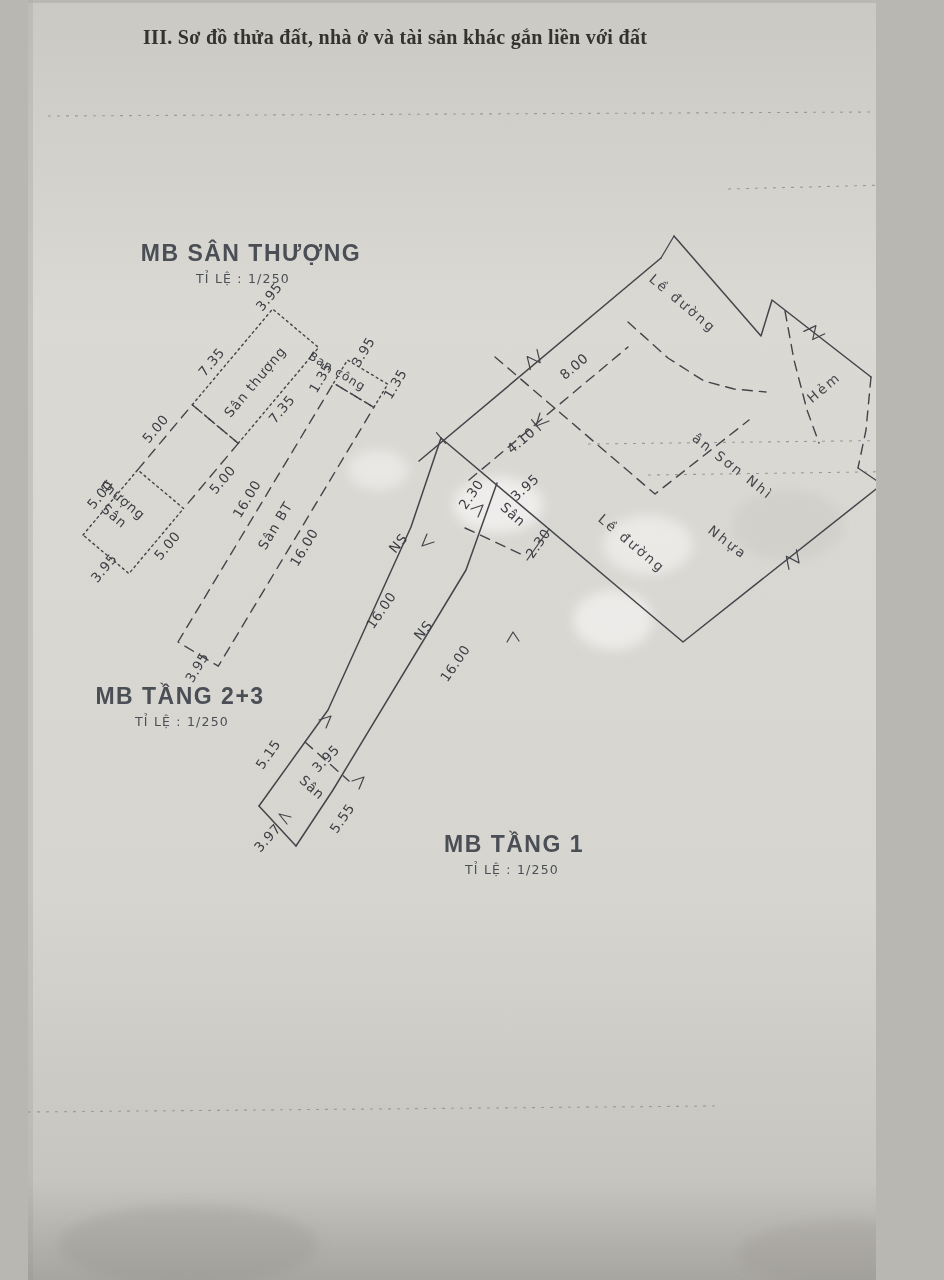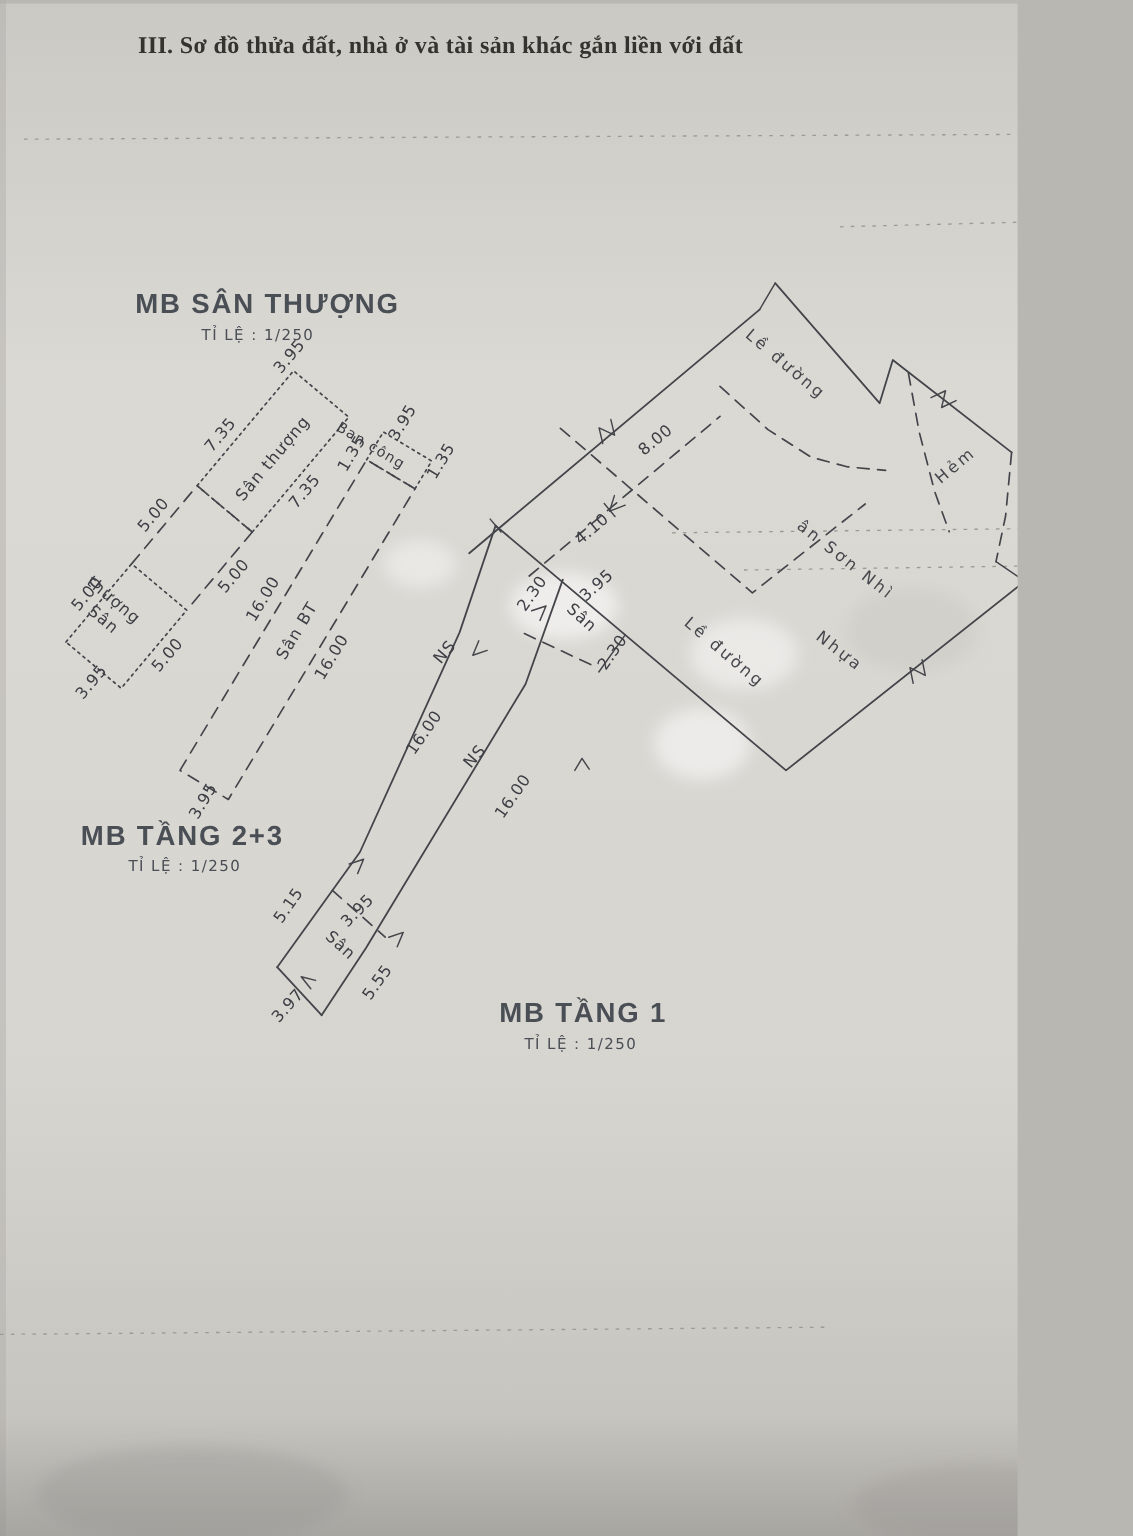--- a/index.html
+++ b/index.html
@@ -1,16 +1,16 @@
 <!DOCTYPE html>
 <html><head>
 <meta charset="utf-8">
 <style>
   html,body{margin:0;padding:0;background:#b9b7b2;}
-  .page{width:848px;height:1280px;position:relative;overflow:hidden;}
+  .page{width:848px;height:1280px;position:relative;overflow:hidden;padding-left:28px;}
   svg{display:block;}
   .ink{stroke:#43454a;stroke-width:1.5;fill:none;stroke-linecap:round;stroke-linejoin:round;}
   .thin{stroke-width:1.2;}
   .dot{stroke-dasharray:2 3.5;stroke-width:1.4;}
   .dsh{stroke-dasharray:10 7;stroke-width:1.4;}
   .faint{stroke:#9c9a94;stroke-width:1.1;stroke-dasharray:3 6;fill:none;}
   .border{stroke:#73716c;stroke-width:1.3;fill:none;opacity:.85;}
   .squig{stroke:#6e6c68;stroke-width:1.1;fill:none;}
   text{text-anchor:middle;}
   .dim{font:13.5px "DejaVu Sans",sans-serif;fill:#3c3e44;letter-spacing:.5px;}

